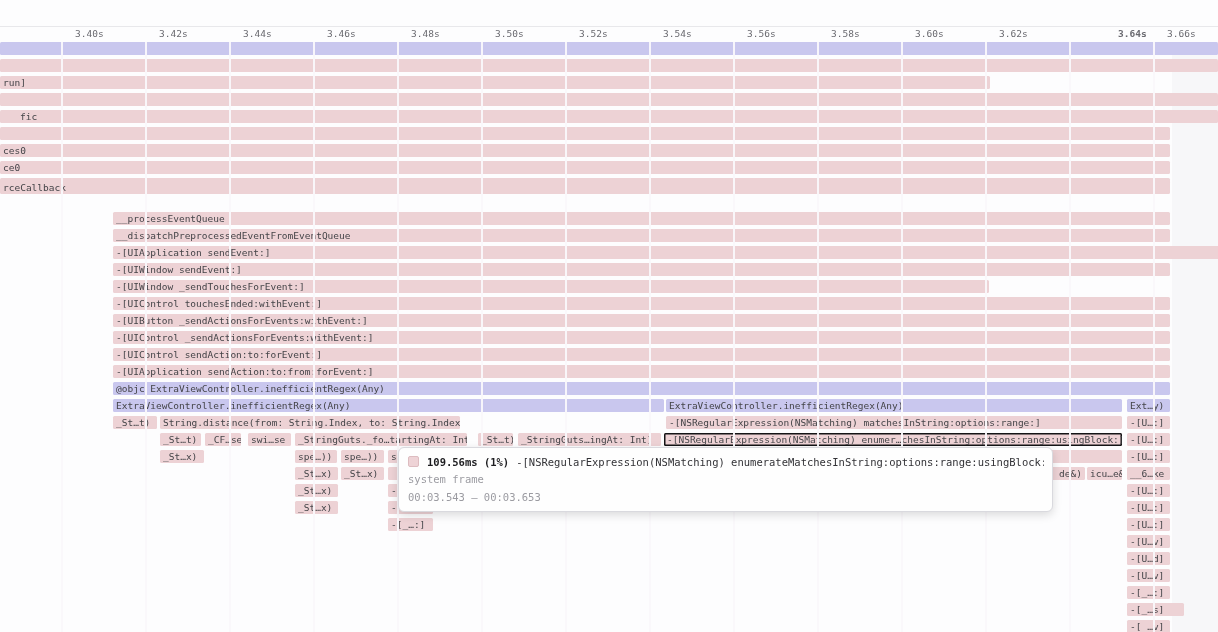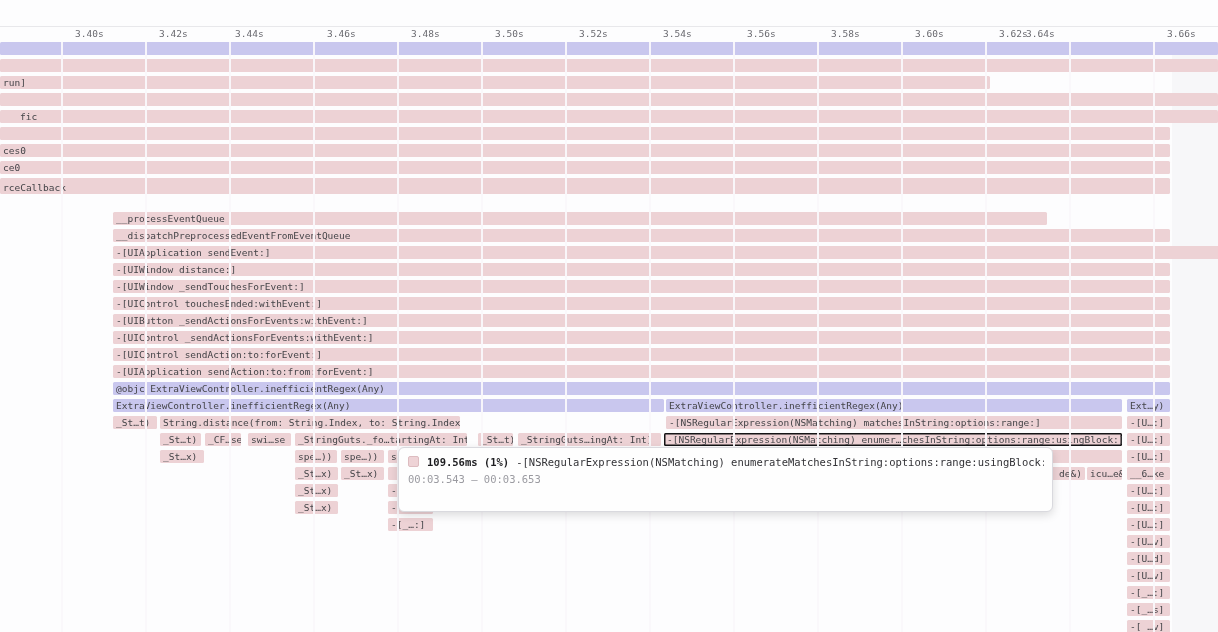--- a/index.html
+++ b/index.html
@@ -37,44 +37,45 @@
   .tt-muted{height:18px;line-height:18px;color:#9b9ba1;white-space:nowrap;}
 </style>
 </head>
 <body>
 
 <div class="top-sep"></div>
 
 <div class="ruler" id="ruler">
     <span class="tick-label" style="left: 28px;">3.40s</span>
     <span class="tick-label" style="left: 112px;">3.42s</span>
-    <span class="tick-label" style="left: 188px;">3.44s</span>
+    <span class="tick-label" style="left: 196px;">3.44s</span>
     <span class="tick-label" style="left: 280px;">3.46s</span>
     <span class="tick-label" style="left: 364px;">3.48s</span>
     <span class="tick-label" style="left: 448px;">3.50s</span>
     <span class="tick-label" style="left: 532px;">3.52s</span>
     <span class="tick-label" style="left: 616px;">3.54s</span>
     <span class="tick-label" style="left: 700px;">3.56s</span>
     <span class="tick-label" style="left: 784px;">3.58s</span>
     <span class="tick-label" style="left: 868px;">3.60s</span>
     <span class="tick-label" style="left: 952px;">3.62s</span>
-    <span class="tick-label" style="left: 979px;">3.64s</span>
+    <span class="tick-label" style="left: 1071px; font-weight: bold;">3.64s</span>
     <span class="tick-label" style="left: 1120px;">3.66s</span>
     <span class="tick-label" style="left: 1204px;">3.</span>
   </div>
 
 <div class="chart" id="chart">
   <div class="right-strip"></div>
 
   <div class="tooltip">
     <div class="tt-line1">
       <span class="tt-swatch"></span>
       <span class="tt-dur">109.56ms (1%)</span>
       <span>-[NSRegularExpression(NSMatching) enumerateMatchesInString:options:range:usingBlock:]</span>
     </div>
+    <div class="tt-muted">system frame</div>
     <div class="tt-muted">00:03.543 — 00:03.653</div>
   </div>
 <div class="gridline" style="left: 61px;"></div>
     <div class="gridline" style="left: 145px;"></div>
     <div class="gridline" style="left: 229px;"></div>
     <div class="gridline" style="left: 313px;"></div>
     <div class="gridline" style="left: 397px;"></div>
     <div class="gridline" style="left: 481px;"></div>
     <div class="gridline" style="left: 565px;"></div>
     <div class="gridline" style="left: 649px;"></div>
@@ -108,33 +109,33 @@
     <div class="frow" style="top: 161px;">
       <div class="bar pink" style="left: 0px; width: 1170px;">ce0</div>
     </div>
     <div class="frow" style="top: 178px;">
       <div class="bar pink" style="left: 0px; width: 1170px;">LLING_OUT_TO_A_SOURCE0_PERFORM_FUNCTION__</div>
     </div>
     <div class="frow" style="top: 181px;">
       <div class="bar pink" style="left: 0px; width: 1170px;">rceCallback</div>
     </div>
     <div class="frow" style="top: 212px;">
-      <div class="bar pink" style="left: 113px; width: 934px;">__processEventQueue</div>
+      <div class="bar pink" style="left: 113px; width: 1057px;">__processEventQueue</div>
     </div>
     <div class="frow" style="top: 229px;">
       <div class="bar pink" style="left: 113px; width: 1057px;">__dispatchPreprocessedEventFromEventQueue</div>
     </div>
     <div class="frow" style="top: 246px;">
       <div class="bar pink" style="left: 113px; width: 1144px;">-[UIApplication sendEvent:]</div>
     </div>
     <div class="frow" style="top: 263px;">
-      <div class="bar pink" style="left: 113px; width: 1057px;">-[UIWindow distance:]</div>
+      <div class="bar pink" style="left: 113px; width: 1057px;">-[UIWindow sendEvent:]</div>
     </div>
     <div class="frow" style="top: 280px;">
-      <div class="bar pink" style="left: 113px; width: 1057px;">-[UIWindow _sendTouchesForEvent:]</div>
+      <div class="bar pink" style="left: 113px; width: 876px;">-[UIWindow _sendTouchesForEvent:]</div>
     </div>
     <div class="frow" style="top: 297px;">
       <div class="bar pink" style="left: 113px; width: 1057px;">-[UIControl touchesEnded:withEvent:]</div>
     </div>
     <div class="frow" style="top: 314px;">
       <div class="bar pink" style="left: 113px; width: 1057px;">-[UIButton _sendActionsForEvents:withEvent:]</div>
     </div>
     <div class="frow" style="top: 331px;">
       <div class="bar pink" style="left: 113px; width: 1057px;">-[UIControl _sendActionsForEvents:withEvent:]</div>
     </div>
@@ -202,21 +203,21 @@
     <div class="frow" style="top: 552px;">
       <div class="bar pink" style="left: 1127px; width: 43px;">-[U…d]</div>
     </div>
     <div class="frow" style="top: 569px;">
       <div class="bar pink" style="left: 1127px; width: 43px;">-[U…v]</div>
     </div>
     <div class="frow" style="top: 586px;">
       <div class="bar pink" style="left: 1127px; width: 43px;">-[_…:]</div>
     </div>
     <div class="frow" style="top: 603px;">
-      <div class="bar pink" style="left: 1127px; width: 43px;">-[_…s]</div>
+      <div class="bar pink" style="left: 1127px; width: 57px;">-[_…s]</div>
     </div>
     <div class="frow" style="top: 620px;">
       <div class="bar pink" style="left: 1127px; width: 43px;">-[_…v]</div>
     </div>
     <div class="frow" style="top: 631px;">
       <div class="bar pink" style="left: 1127px; width: 43px;"></div>
     </div>
   </div>
 
 </body></html>

